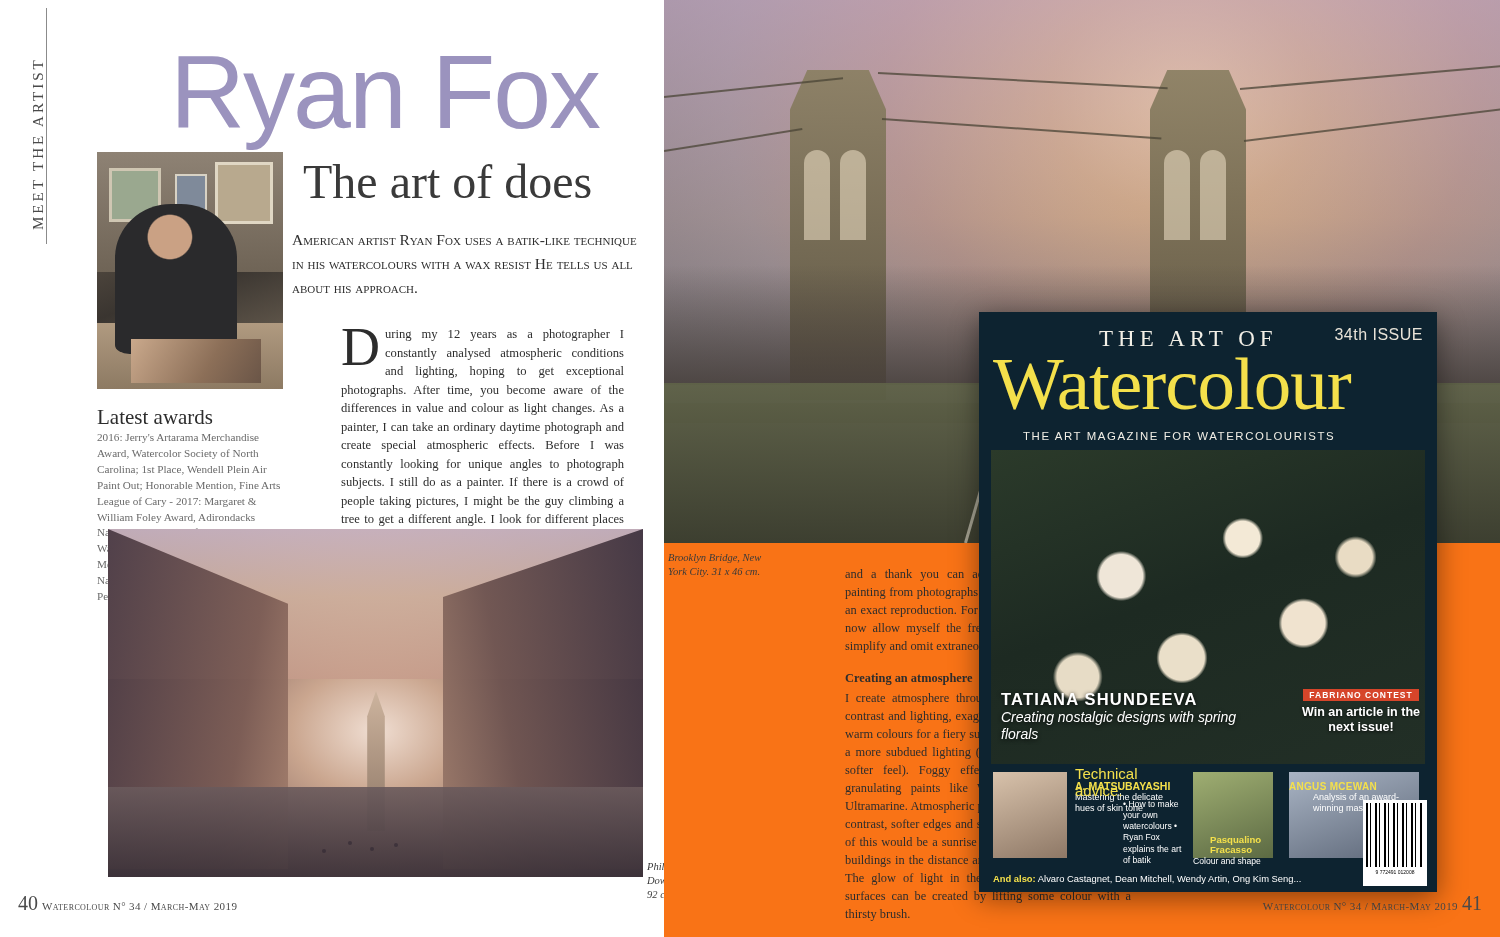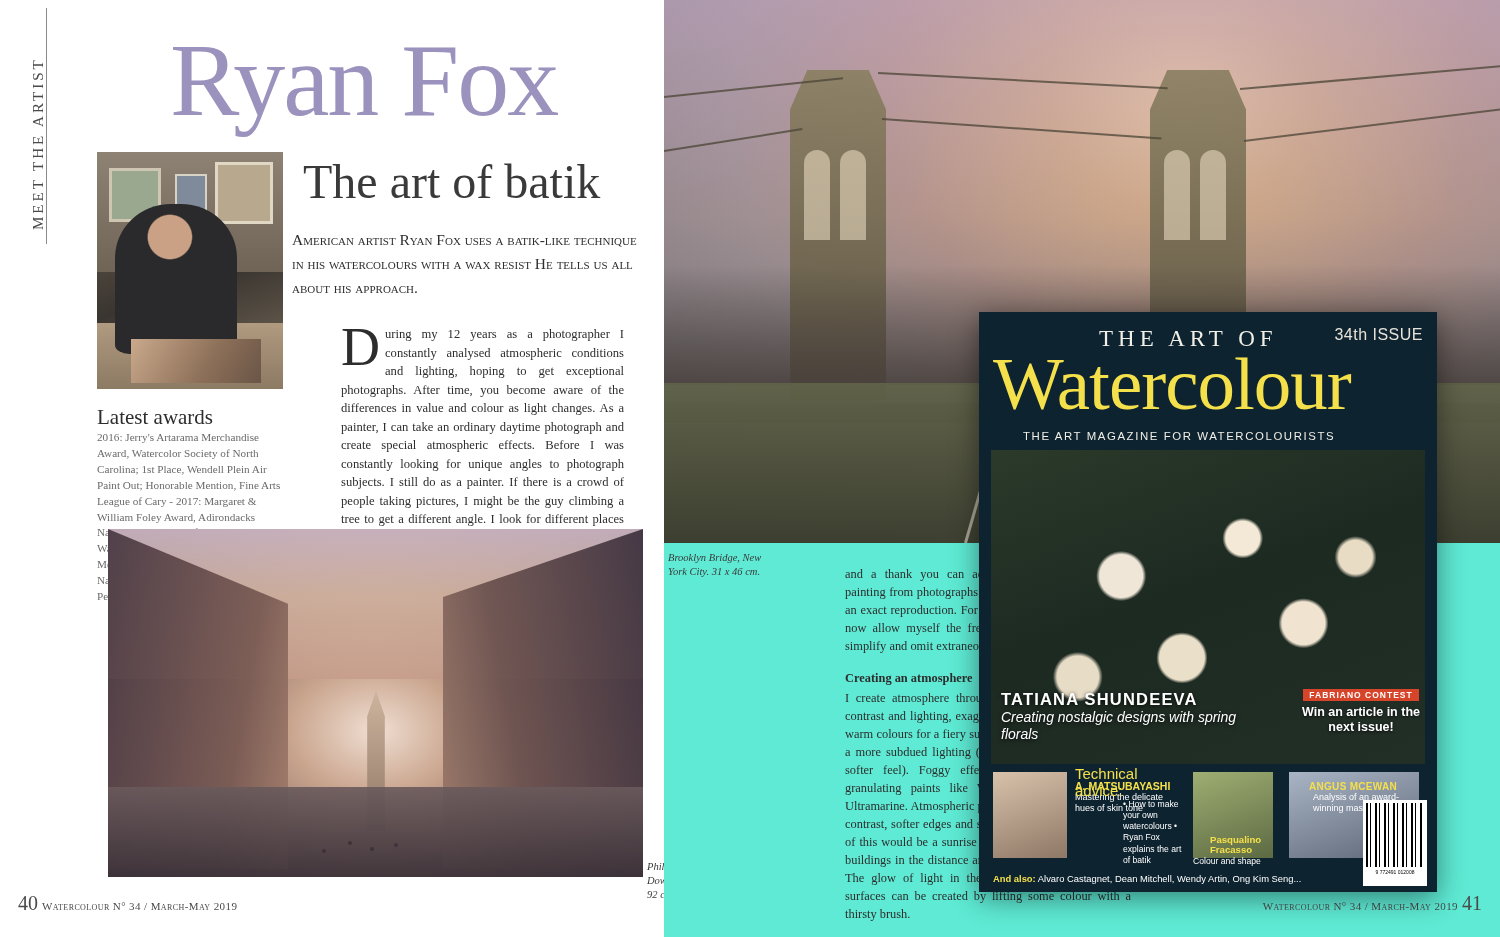--- a/index.html
+++ b/index.html
@@ -26,22 +26,22 @@
     width: 210px; height: 22px;
     transform: rotate(-90deg); transform-origin: left top;
     
     left: 30px; top: 230px;
     font-family: "Liberation Serif", serif;
     font-size: 15px; letter-spacing: 3px; color: #4a4a4a;
     white-space: nowrap;
   }
 
   .artist-title {
-    position: absolute; left: 170px; top: 28px;
-    font-family: Liberation Serif, serif;
+    position: absolute; left: 170px; top: 40px;
+    font-family: Liberation Sans, sans-serif;
     font-size: 104px; line-height: 1; color: #9b93be;
     font-weight: 400; letter-spacing: -2px;
   }
   .art-of-batik {
     position: absolute; left: 303px; top: 158px;
     font-family: "Liberation Serif", serif;
     font-size: 48px; line-height: 1; color: #3a3a3a; font-weight: 400;
   }
 
   .standfirst {
@@ -122,21 +122,21 @@
   }
 
   .folio-left {
     position: absolute; left: 18px; top: 892px;
     font-family: "Liberation Serif", serif; color: #4a4a4a;
   }
   .folio-left .num { font-size: 20px; margin-top: 16px; }
   .folio-left .txt { font-size: 11px; font-variant: small-caps; letter-spacing: .4px; }
 
   
-  .right-page { position: absolute; left: 664px; top: 0; width: 836px; height: 937px; background: #5eead4; }
+  .right-page { position: absolute; left: 664px; top: 0; width: 836px; height: 937px; background: #f97316; }
 
   .bridge-painting {
     position: absolute; left: 0px; top: 0px; width: 836px; height: 543px;
     overflow: hidden;
     background:
       radial-gradient(ellipse at 62% 18%, #e6c9a6 0%, #caa98e 18%, #a98f92 40%, #8e8a9c 62%, #6b6f84 100%);
   }
   .bridge-painting .haze { position:absolute; inset:0;
     background: linear-gradient(180deg, rgba(205,170,190,.55) 0%, rgba(210,160,120,.25) 40%, rgba(60,70,60,.45) 100%); }
   .bridge-painting .cable { position:absolute; height:2px; background:#4a4436; opacity:.75;
@@ -250,21 +250,21 @@
   .cover .t1 { left: 14px; width: 74px; background: linear-gradient(160deg,#d8c2ab,#8e7866); }
   .cover .t2 { left: 214px; width: 80px; background: linear-gradient(160deg,#9fae72,#5c6a43); }
   .cover .t3 { left: 310px; width: 130px; background: linear-gradient(160deg,#a9b4c4,#5c6677); }
   .cover .c1 { position: absolute; left: 96px; bottom: 78px; width: 110px; color: #fff; }
   .cover .c1 .nm { color: #f4e04b; font-size: 10.5px; font-weight: bold; }
   .cover .c1 .dk { font-size: 9px; line-height: 1.25; }
   .cover .c2 { position: absolute; left: 96px; bottom: 26px; width: 112px; color: #fff; }
   .cover .c2 .nm { color: #f4e04b; font-size: 15px; font-weight: normal; }
   .cover .c2 .dk { font-size: 8.6px; line-height: 1.3; margin-left: 48px; }
   .cover .c3 { position: absolute; left: 310px; bottom: 78px; width: 130px; color: #fff; }
-  .cover .c3 .nm { color: #f4e04b; font-size: 10px; font-weight: bold; letter-spacing: .3px; padding-left: 20px; }
+  .cover .c3 .nm { color: #f4e04b; font-size: 10px; font-weight: bold; letter-spacing: .3px; }
   .cover .c3 .dk { font-size: 9px; line-height: 1.25; padding-left: 24px; }
   .cover .c4 { position: absolute; left: 214px; bottom: 26px; width: 92px; color: #fff; }
   .cover .c4 .nm { color: #f4e04b; font-size: 9.6px; font-weight: bold; line-height: 1.1; padding-left: 17px; }
   .cover .c4 .dk { font-size: 8.6px; }
   .cover .andalso { position: absolute; left: 14px; bottom: 8px; color: #fff; font-size: 9.4px; }
   .cover .andalso b { color: #f4e04b; }
   .cover .barcode {
     position: absolute; right: 10px; bottom: 6px; width: 64px; height: 86px; background: #fff;
     padding: 3px;
   }
@@ -278,21 +278,21 @@
 <body>
 
 <div class="page">
 
   <div class="left-page">
 
     <div class="side-rule"></div>
     <div class="meet-the-artist">MEET THE ARTIST</div>
 
     <div class="artist-title">Ryan Fox</div>
-    <div class="art-of-batik">The art of batik</div>
+    <div class="art-of-batik">The art of does</div>
     <div class="standfirst">American artist Ryan Fox uses a batik-like technique in his watercolours with a wax resist He tells us all about his approach.</div>
 
     <div class="portrait">
       <div class="wall"></div>
       <div class="frame1"></div>
       <div class="frame3"></div>
       <div class="frame2"></div>
       <div class="table"></div>
       <div class="person"></div>
       <div class="art"></div>

